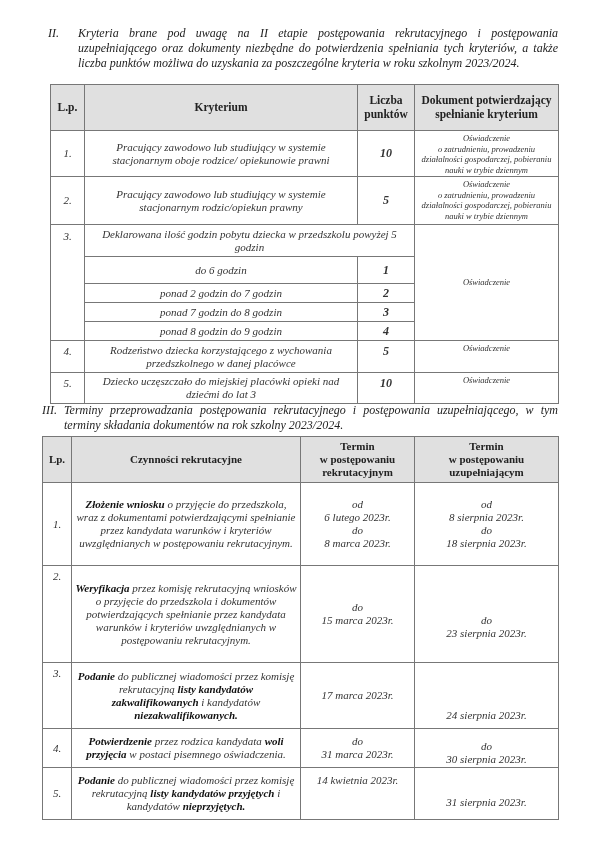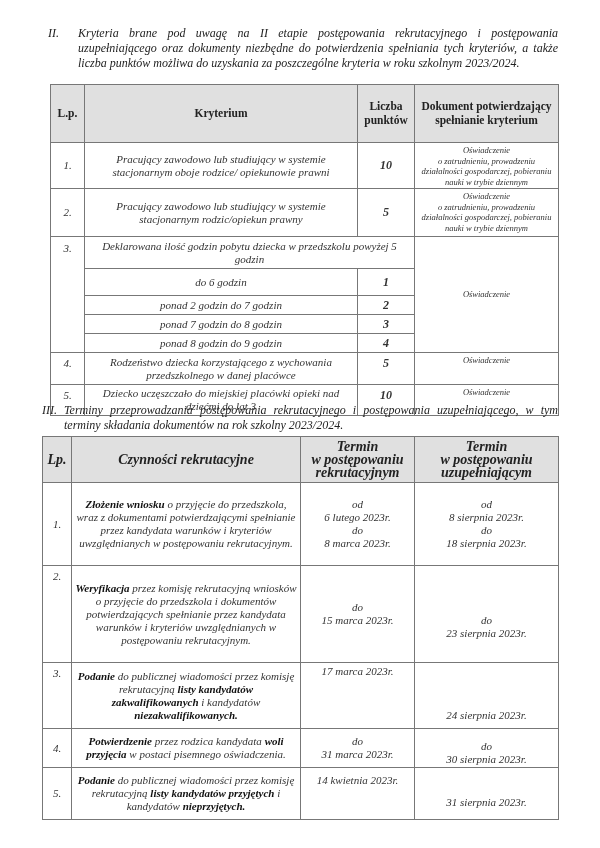--- a/index.html
+++ b/index.html
@@ -18,21 +18,21 @@
   #h2 { top: 26px; }
   #h3 { top: 403px; left: 42px; width: 516px; }
   #h3 .txt { margin-left: 22px; }
 
   table { position: absolute; border-collapse: collapse; table-layout: fixed; }
   td, th {
     border: 1px solid #777; padding: 1px 3px; text-align: center; vertical-align: middle;
     font-size: 11px; line-height: 13px; font-style: italic; font-weight: normal; color: #333;
   }
   th { background: #e0e0e0; font-weight: bold; font-style: normal; font-size: 11.5px; line-height: 13.5px; color: #222; }
-  #t2 th { font-style: italic; font-size: 14px; line-height: 13px; }
+  #t2 th { font-size: 11px; line-height: 13px; }
   .lp { vertical-align: top; padding-top: 5px; }
   .pts { font-weight: bold; font-size: 12px; }
   .doc { font-size: 8.5px; line-height: 10.5px; vertical-align: top; padding-top: 2px; }
   .doc-mid { font-size: 8.5px; line-height: 10.5px; }
   b { font-weight: bold; color: #111; }
 
   #t1 { left: 50px; top: 84px; width: 508px; }
   #t2 { left: 42px; top: 436px; width: 516px; }
   .top { vertical-align: top; padding-top: 4px; }
 </style>
@@ -45,21 +45,21 @@
 </div>
 
 <table id="t1">
   <colgroup>
       <col style="width:34px">
       <col style="width:273px">
       <col style="width:57px">
       <col style="width:144px">
     </colgroup>
   <thead>
-    <tr style="height:58px">
+    <tr style="height:46px">
       <th>L.p.</th>
       <th>Kryterium</th>
       <th>Liczba punktów</th>
       <th>Dokument potwierdzający spełnianie kryterium</th>
     </tr>
   </thead>
   <tbody>
     <tr style="height:44px">
       <td>1.</td>
       <td>Pracujący zawodowo  lub studiujący w systemie stacjonarnym oboje rodzice/ opiekunowie prawni</td>
@@ -167,21 +167,21 @@
         <div>15 marca 2023r.</div>
       </td>
       <td style="vertical-align:bottom;padding-bottom:22px">
         <div>do</div>
         <div>23 sierpnia 2023r.</div>
       </td>
     </tr>
     <tr style="height:66px">
       <td class="top">3.</td>
       <td><b>Podanie</b><span> do publicznej wiadomości przez komisję rekrutacyjną </span><b>listy kandydatów zakwalifikowanych</b><span> i kandydatów </span><b>niezakwalifikowanych.</b></td>
-      <td class="top" style="padding-top:2px">
+      <td class="top" style="padding-top:26px">
         <div>17 marca 2023r.</div>
       </td>
       <td style="vertical-align:bottom;padding-bottom:6px">
         <div>24 sierpnia  2023r.</div>
       </td>
     </tr>
     <tr style="height:39px">
       <td>4.</td>
       <td><b>Potwierdzenie</b><span> przez rodzica kandydata </span><b>woli przyjęcia</b><span> w postaci pisemnego oświadczenia.</span></td>
       <td>

